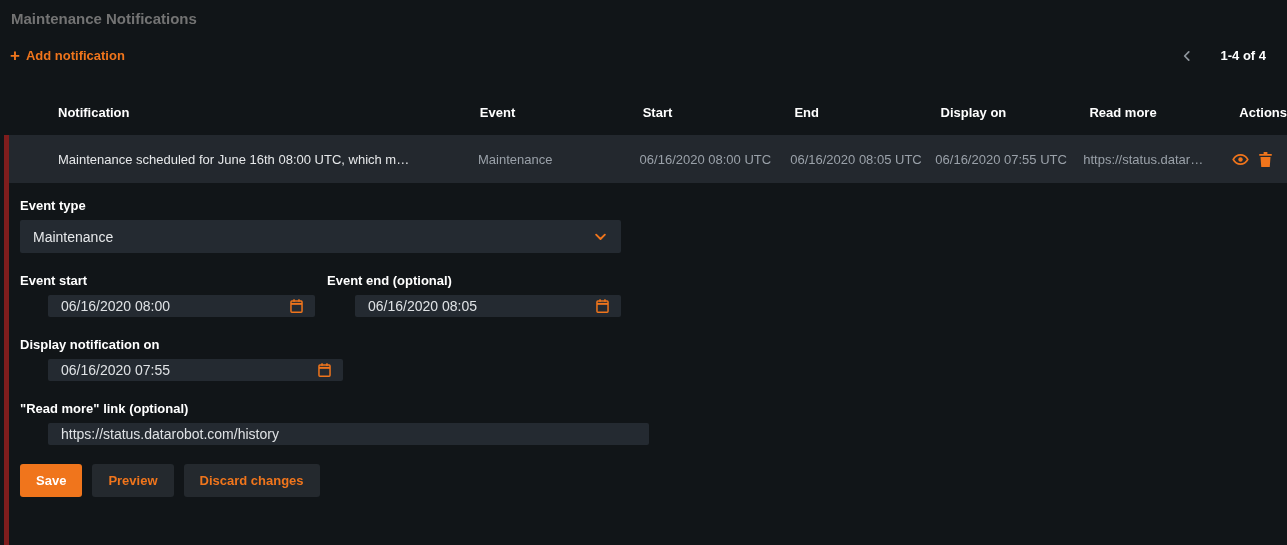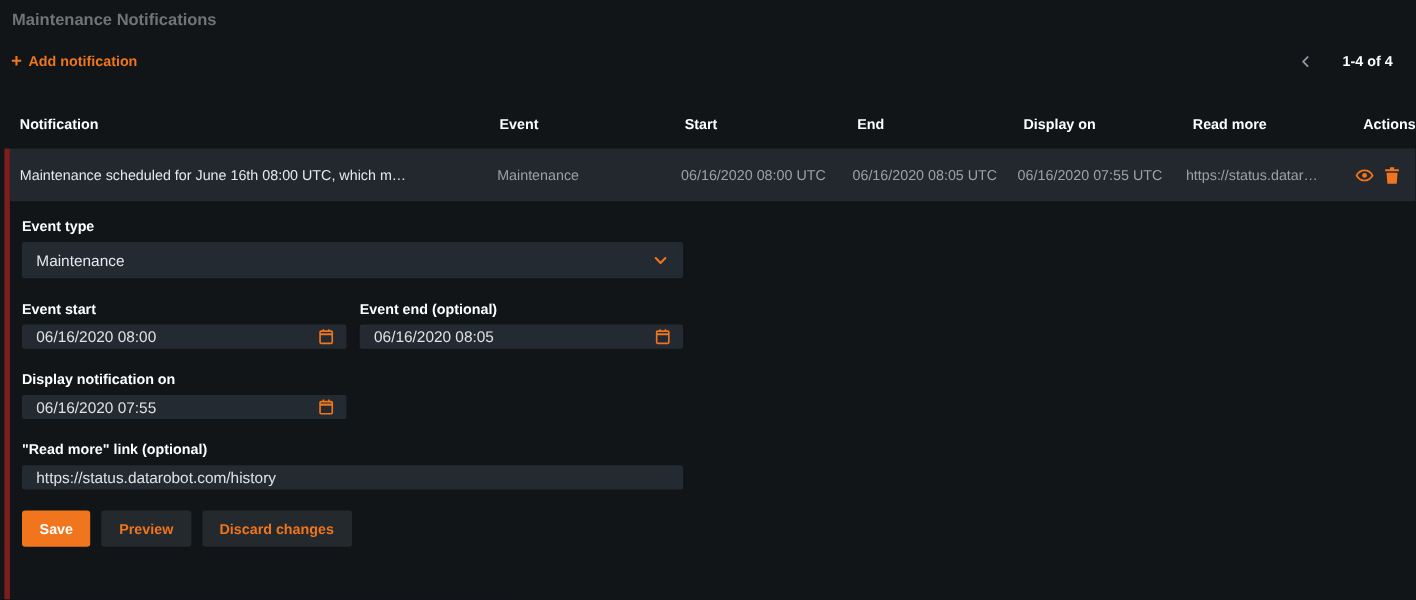--- a/index.html
+++ b/index.html
@@ -30,21 +30,21 @@
   }
   .pager-prev { display:flex; align-items:center; cursor:pointer; }
   .pager-label { font-size:13px; font-weight:bold; color:#ffffff;text-align:right; }
 
   
   .thead {
     position:absolute; left:0; right:0; top:90px; height:45px;
     display:flex; align-items:center; padding-left:18px;
     font-size:13px; font-weight:bold; color:#ffffff;
   }
-  .col-notif   { width:456px; }
+  .col-notif   { width:456px;margin-left:40px; }
   .col-event   { width:176px; }
   .col-start   { width:164px; }
   .col-end     { width:158px; }
   .col-display { width:161px; }
   .col-read    { width:162px; }
   .col-actions { flex:1; text-align:right; }
 
   .selected-block {
     position:absolute; left:4px; right:0; top:135px; bottom:0;
     border-left:5px solid #7f1d1d;
@@ -63,21 +63,21 @@
 
   
   .form { padding-left:11px; }
   .form-label {
     font-size:13px; font-weight:bold; color:#ffffff;
     margin:20px 0 7px;
   }
   .form-label.first { margin-top:15px; }
   .field {
     position:relative; height:22px; background:#242a31; border-radius:2px;
-    display:flex; align-items:center;
+    display:flex; align-items:center;margin-left:28px;
   }
   .field input {
     width:100%; height:100%; background:transparent; border:none; outline:none;
     color:#dfe2e5; font-size:14px; padding:0 34px 0 13px;
     font-family:"Liberation Sans","DejaVu Sans",sans-serif;
   }
   .field .trail-icon {
     position:absolute; right:11px; top:50%; transform:translateY(-50%);
     display:flex; align-items:center;
   }

